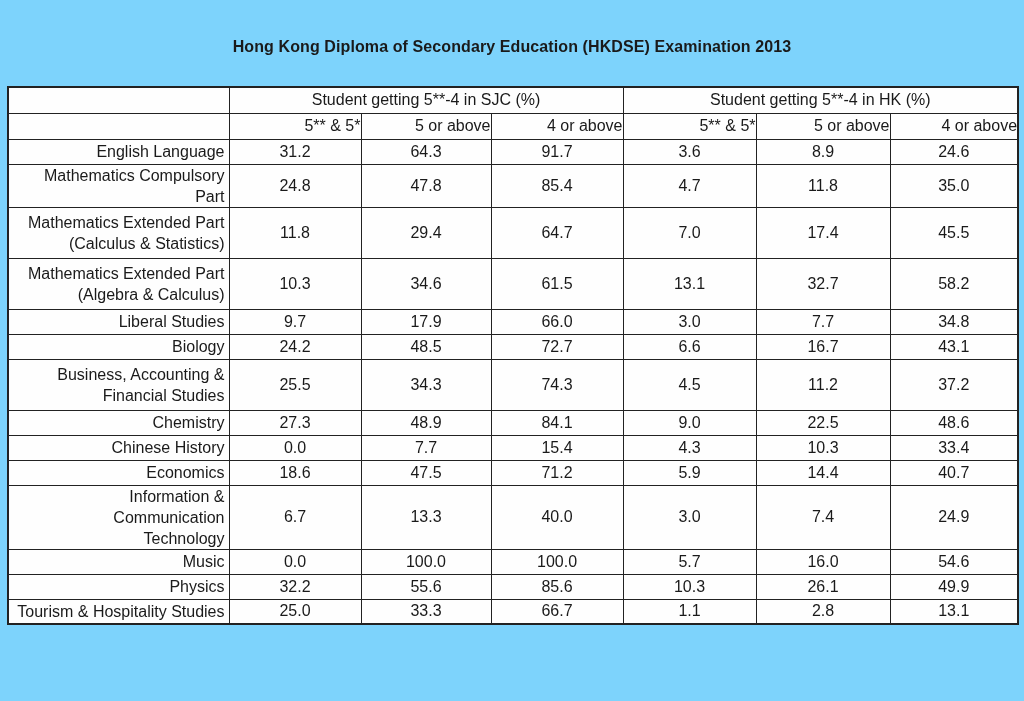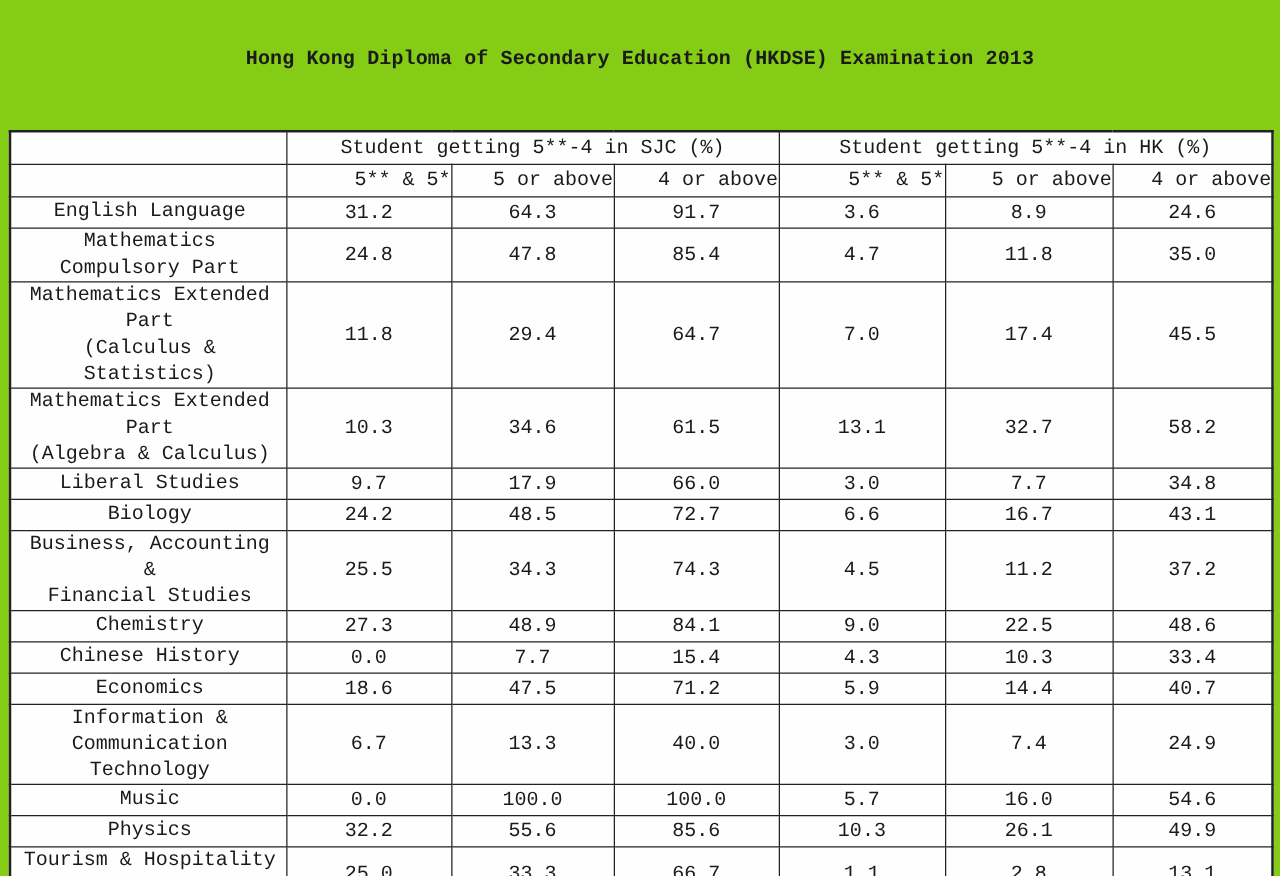--- a/index.html
+++ b/index.html
@@ -1,39 +1,39 @@
 <!DOCTYPE html>
 <html><head>
 <meta charset="utf-8">
 <style>
   * { margin: 0; padding: 0; box-sizing: border-box; }
   html, body { background: #ffffff; }
   .page {
     position: relative;
     width: 1024px;
     height: 701px;
-    background: #84cc16;
-    font-family: Liberation Mono, monospace;
+    background: #7dd3fc;
+    font-family: Liberation Sans, sans-serif;
     color: #1a1a1a;
     overflow: hidden;
   }
   .doc-title {
     position: absolute;
     top: 38px;
     left: 0;
     width: 100%;
     text-align: center;
     font-size: 16px;
     font-weight: bold;
     letter-spacing: 0.1px;
   }
   table.results {
     position: absolute;
     left: 7px;
-    top: 104px;
+    top: 86px;
     width: 1010px;
     border-collapse: collapse;
     table-layout: fixed;
     background: #fefefe;
     border: 2px solid #222222;
   }
   table.results th,
   table.results td {
     border: 1.5px solid #222222;
     font-size: 16px;
@@ -49,21 +49,21 @@
   th.sub-header {
     text-align: right;
     height: 26px;
   }
   th.corner {
     height: 26px;
   }
   tbody tr.row { height: 25px; }
   tbody tr.row.tall { height: 51px; }
   td.subject {
-    text-align: center;
+    text-align: right;
     padding-left: 6px;
     padding-right: 4px;
     white-space: pre-line;
     line-height: 21px;
     margin-top: 16px;
   }
   td.num {
     text-align: center;
   }
 </style>

